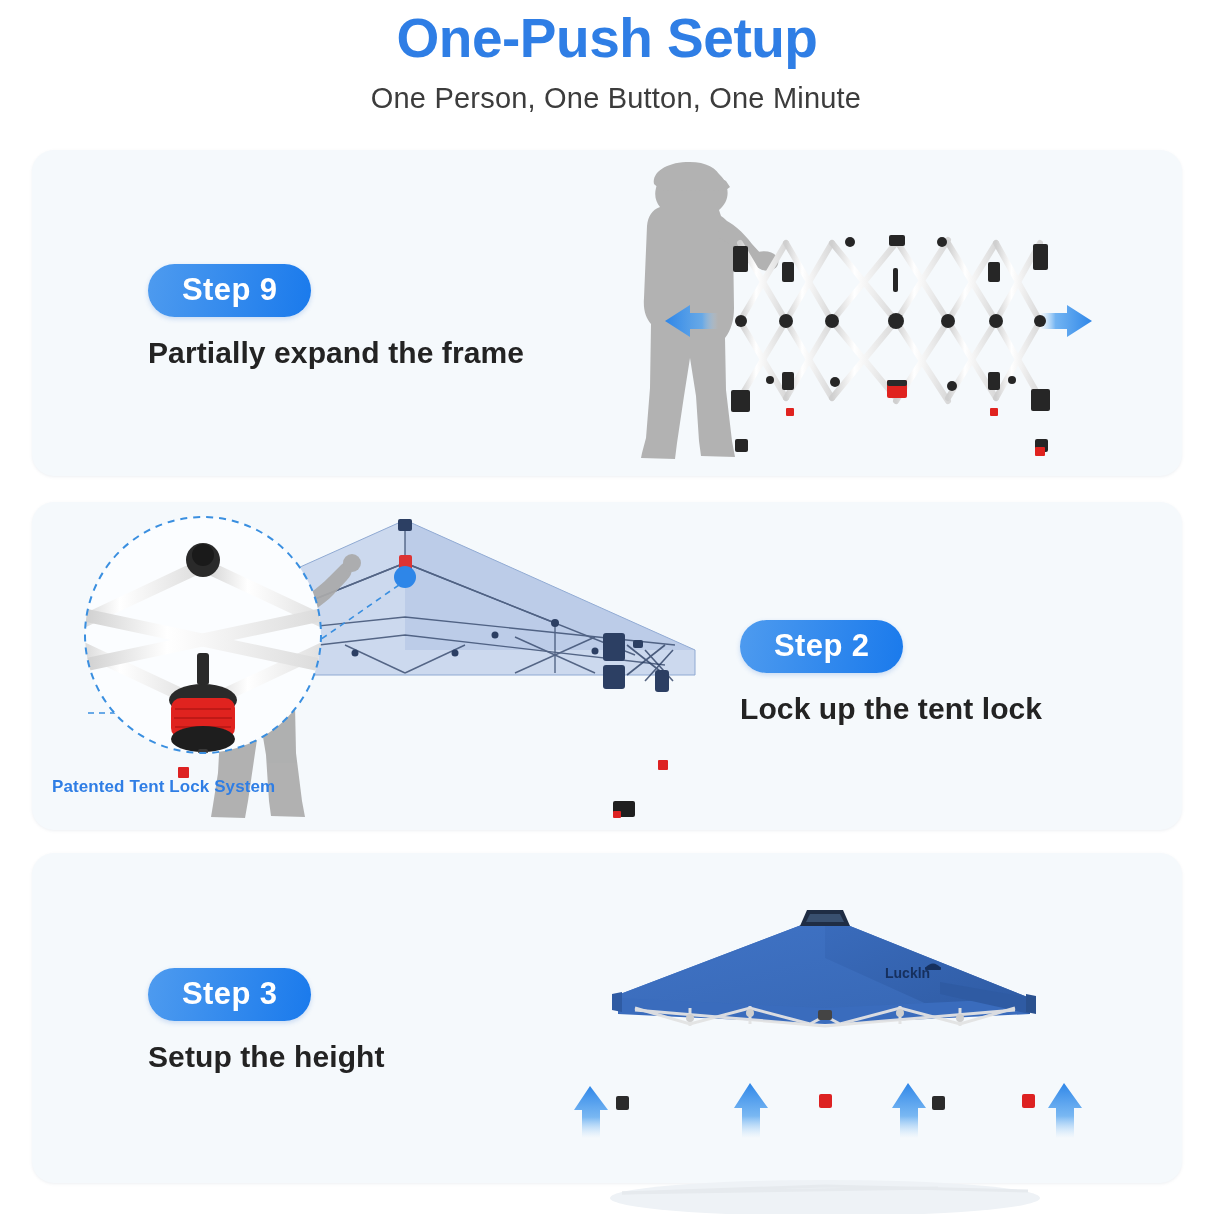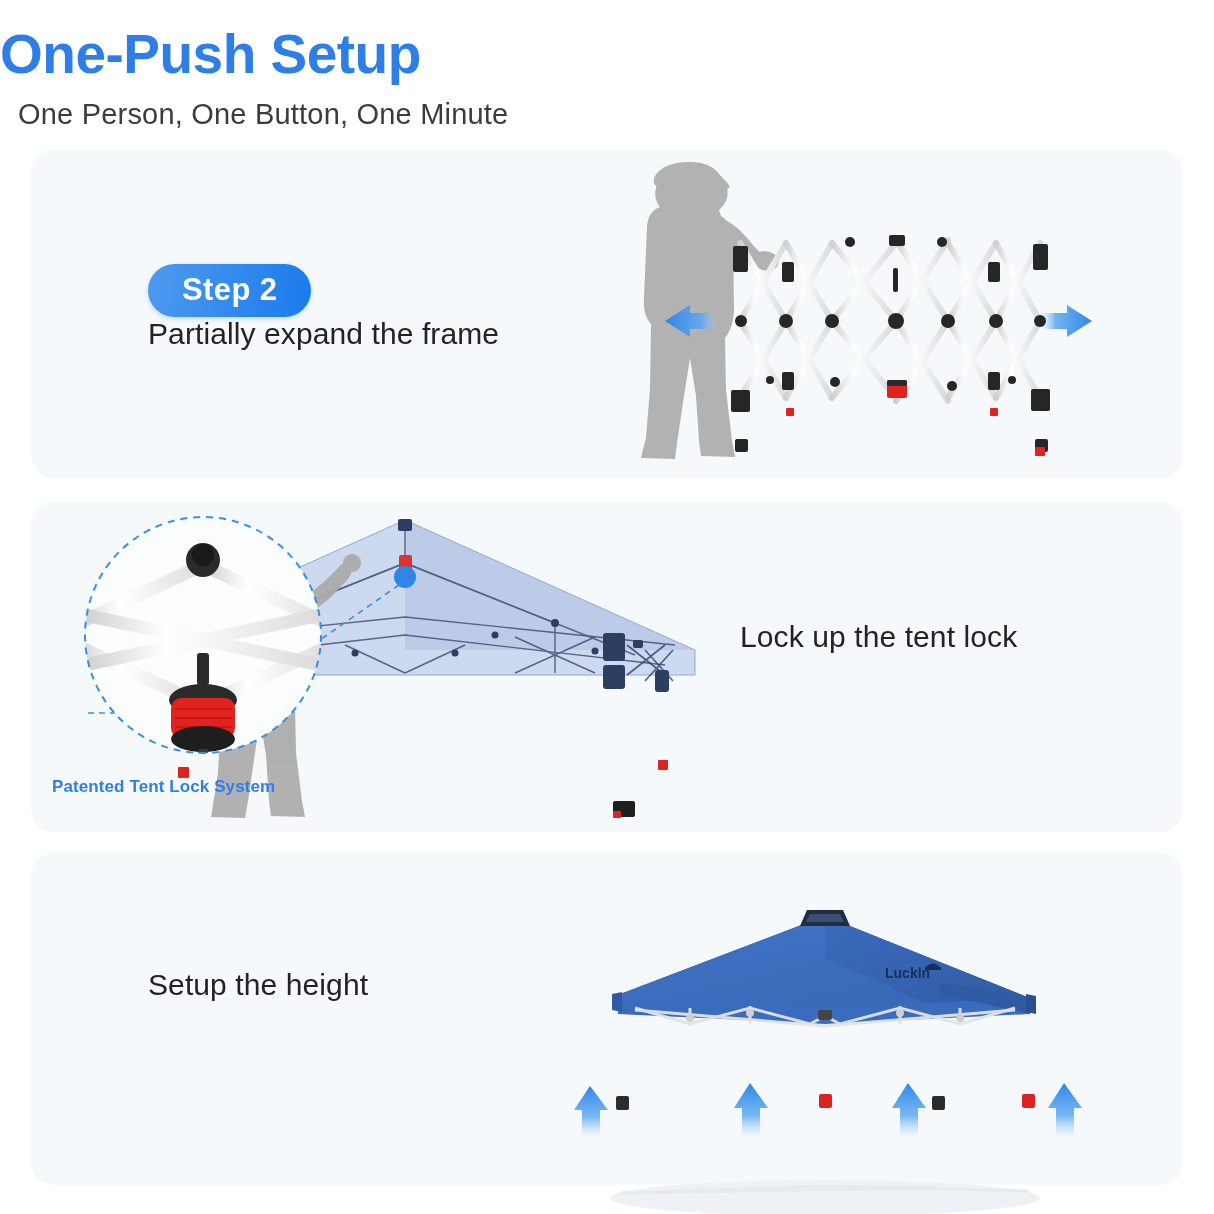--- a/index.html
+++ b/index.html
@@ -11,22 +11,22 @@
     width: 1214px;
     height: 1214px;
     font-family: "Liberation Sans", sans-serif;
     overflow: hidden;
     position: relative;
   }
 
   
   .header {
     width: 100%;
-    text-align: left;
-    padding-top: 27px;
+    text-align: center;
+    padding-top: 11px;
     box-sizing: border-box;
   }
   .main-title {
     font-size: 55px;
     font-weight: bold;
     color: #2f7ee5;
     letter-spacing: -0.5px;
     line-height: 1.0;
     margin: 0;
   }
@@ -60,24 +60,26 @@
     color: #ffffff;
     font-size: 31px;
     font-weight: bold;
     border-radius: 999px;
     padding: 9px 34px 11px 34px;
     letter-spacing: 0.4px;
     line-height: 1.08;
     box-shadow: 0 2px 5px rgba(40,110,210,0.22);
   }
   .step-text {
+    margin-top: 19px;
     font-size: 30px;
     color: #232323;
     white-space: nowrap;
     letter-spacing: 0.1px;
+    font-weight: bold;
   }
 
   #caption-1 { left: 148px; top: 264px; }
   #caption-2 { left: 740px; top: 620px; }
   #caption-3 { left: 148px; top: 968px; }
 
   
   .art { position: absolute; }
   .art svg { display: block; }
 
@@ -100,21 +102,21 @@
 <body>
 
 <div class="header">
   <h1 class="main-title">One-Push Setup</h1>
   <p class="sub-title">One Person, One Button, One Minute</p>
 </div>
 
 <div class="panel" id="panel-1"></div>
 
 <div class="step-caption" id="caption-1">
-  <div class="step-badge">Step 2</div>
+  <div class="step-badge">Step 9</div>
   <div class="step-text">Partially expand the frame</div>
 </div>
 
 <div class="art" id="art-1">
 <svg width="500" height="320" viewBox="0 0 500 320" xmlns="http://www.w3.org/2000/svg">
   <defs>
     <linearGradient id="arrL" x1="0" y1="0" x2="1" y2="0">
       <stop offset="0%" stop-color="#2e86e8" stop-opacity="1"></stop>
       <stop offset="70%" stop-color="#5aa7f0" stop-opacity="0.85"></stop>
       <stop offset="100%" stop-color="#a8d2f8" stop-opacity="0"></stop>
@@ -231,20 +233,21 @@
   </g>
   <rect x="435" y="289" width="10" height="9" rx="1" fill="#e0231f"></rect>
   <rect x="186" y="250" width="8" height="8" rx="1" fill="#e0231f"></rect>
   <rect x="390" y="250" width="8" height="8" rx="1" fill="#e0231f"></rect>
 </svg>
 </div>
 
 <div class="panel" id="panel-2"></div>
 
 <div class="step-caption" id="caption-2">
+  <div class="step-badge">Step 2</div>
   <div class="step-text">Lock up the tent lock</div>
 </div>
 
 <div class="art" id="art-2">
 <svg width="700" height="320" viewBox="0 0 700 320" xmlns="http://www.w3.org/2000/svg">
   <defs>
     <linearGradient id="poleG2" x1="0" y1="0" x2="1" y2="0">
       <stop offset="0%" stop-color="#d0d0d0"></stop>
       <stop offset="35%" stop-color="#ffffff"></stop>
       <stop offset="100%" stop-color="#dcdcdc"></stop>
@@ -371,20 +374,21 @@
     <circle cx="148" cy="130" r="118" fill="none" stroke="#3a8fe0" stroke-width="2" stroke-dasharray="7 6"></circle>
   </g>
 </svg>
 </div>
 
 <div class="lock-caption">Patented Tent Lock System</div>
 
 <div class="panel" id="panel-3"></div>
 
 <div class="step-caption" id="caption-3">
+  <div class="step-badge">Step 3</div>
   <div class="step-text">Setup the height</div>
 </div>
 
 <div class="art" id="art-3">
 <svg width="530" height="340" viewBox="0 0 530 340" xmlns="http://www.w3.org/2000/svg">
   <defs>
     <linearGradient id="arrU" x1="0" y1="1" x2="0" y2="0">
       <stop offset="0%" stop-color="#a8d2f8" stop-opacity="0"></stop>
       <stop offset="40%" stop-color="#5aa7f0" stop-opacity="0.8"></stop>
       <stop offset="100%" stop-color="#2e86e8" stop-opacity="1"></stop>

